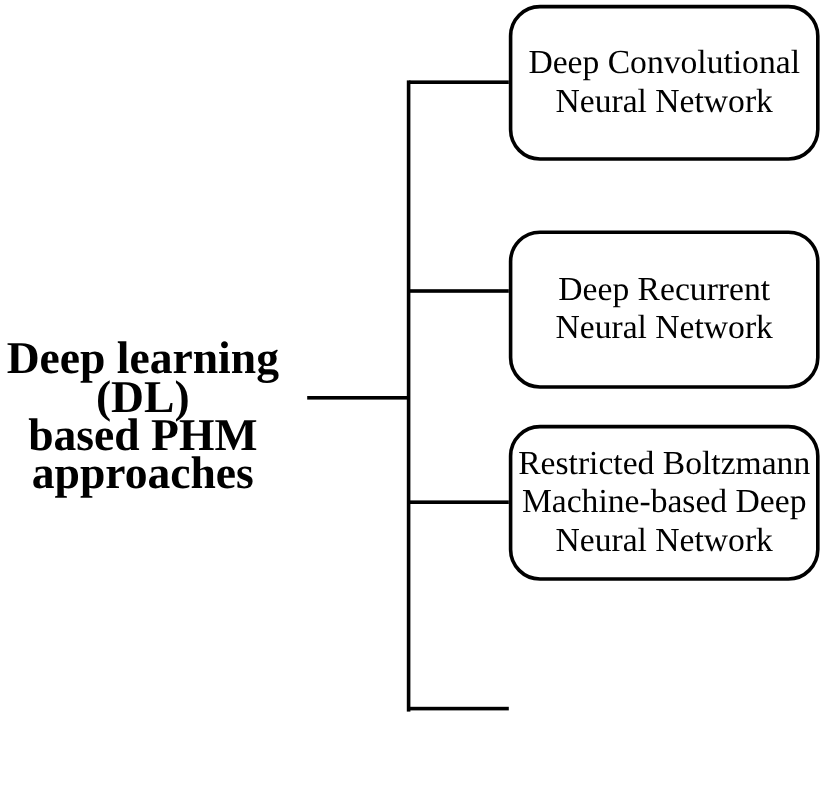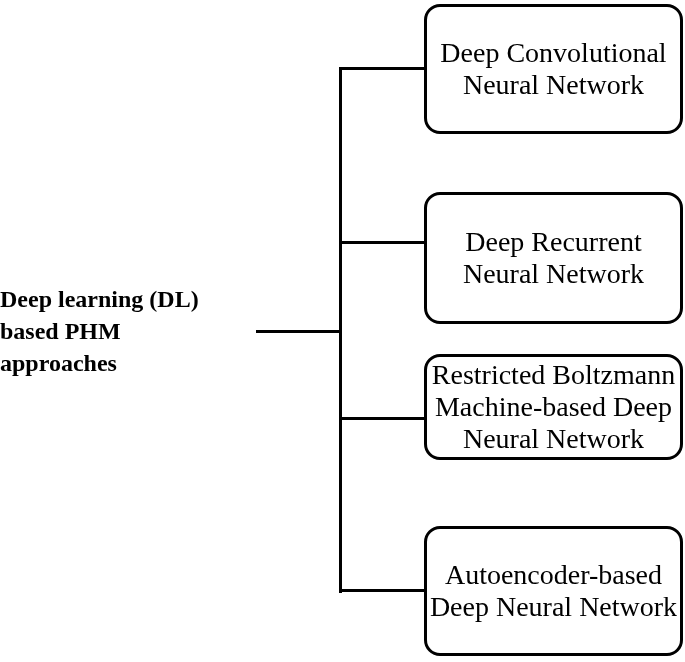--- a/index.html
+++ b/index.html
@@ -13,46 +13,47 @@
     background: #ffffff;
     overflow: hidden;
     font-family: "Liberation Serif", "DejaVu Serif", serif;
     color: #000000;
   }
   .root-label {
     position: absolute;
     left: 0px;
     top: 283px;
     width: 238px;
-    font-size: 24px;
+    text-align: center;
+    font-size: 38px;
     font-weight: bold;
     line-height: 32px;
     white-space: pre-line;
   }
   .node {
     position: absolute;
     left: 424px;
     width: 259px;
     box-sizing: border-box;
     border: 3px solid #000000;
-    border-radius: 16px;
+    border-radius: 26px;
     background: #ffffff;
     display: flex;
     align-items: center;
     justify-content: center;
   }
   .node-label {
     text-align: center;
     font-size: 28px;
     line-height: 32px;
     white-space: pre-line;
   }
   .node-1 { top: 4px;   height: 130px; }
   .node-2 { top: 192px; height: 132px; }
-  .node-3 { top: 354px; height: 106px; }
+  .node-3 { top: 354px; height: 130px; }
   .node-4 { top: 526px; height: 130px; }
   .line {
     position: absolute;
     background: #000000;
   }
   .stub    { left: 256px; top: 330px; width: 84px;  height: 3px; }
   .trunk   { left: 339px; top: 67px;  width: 3px;   height: 526px; }
   .branch  { left: 341px; width: 83px; height: 3px; }
   .branch-1 { top: 67px; }
   .branch-2 { top: 241px; }
@@ -84,18 +85,14 @@
     <span class="node-label">Deep Recurrent
 Neural Network</span>
   </div>
 
   <div class="node node-3">
     <span class="node-label">Restricted Boltzmann
 Machine-based Deep
 Neural Network</span>
   </div>
 
-  <div class="node node-4">
-    <span class="node-label">Autoencoder-based
-Deep Neural Network</span>
-  </div>
 
 </div>
 
 </body></html>

